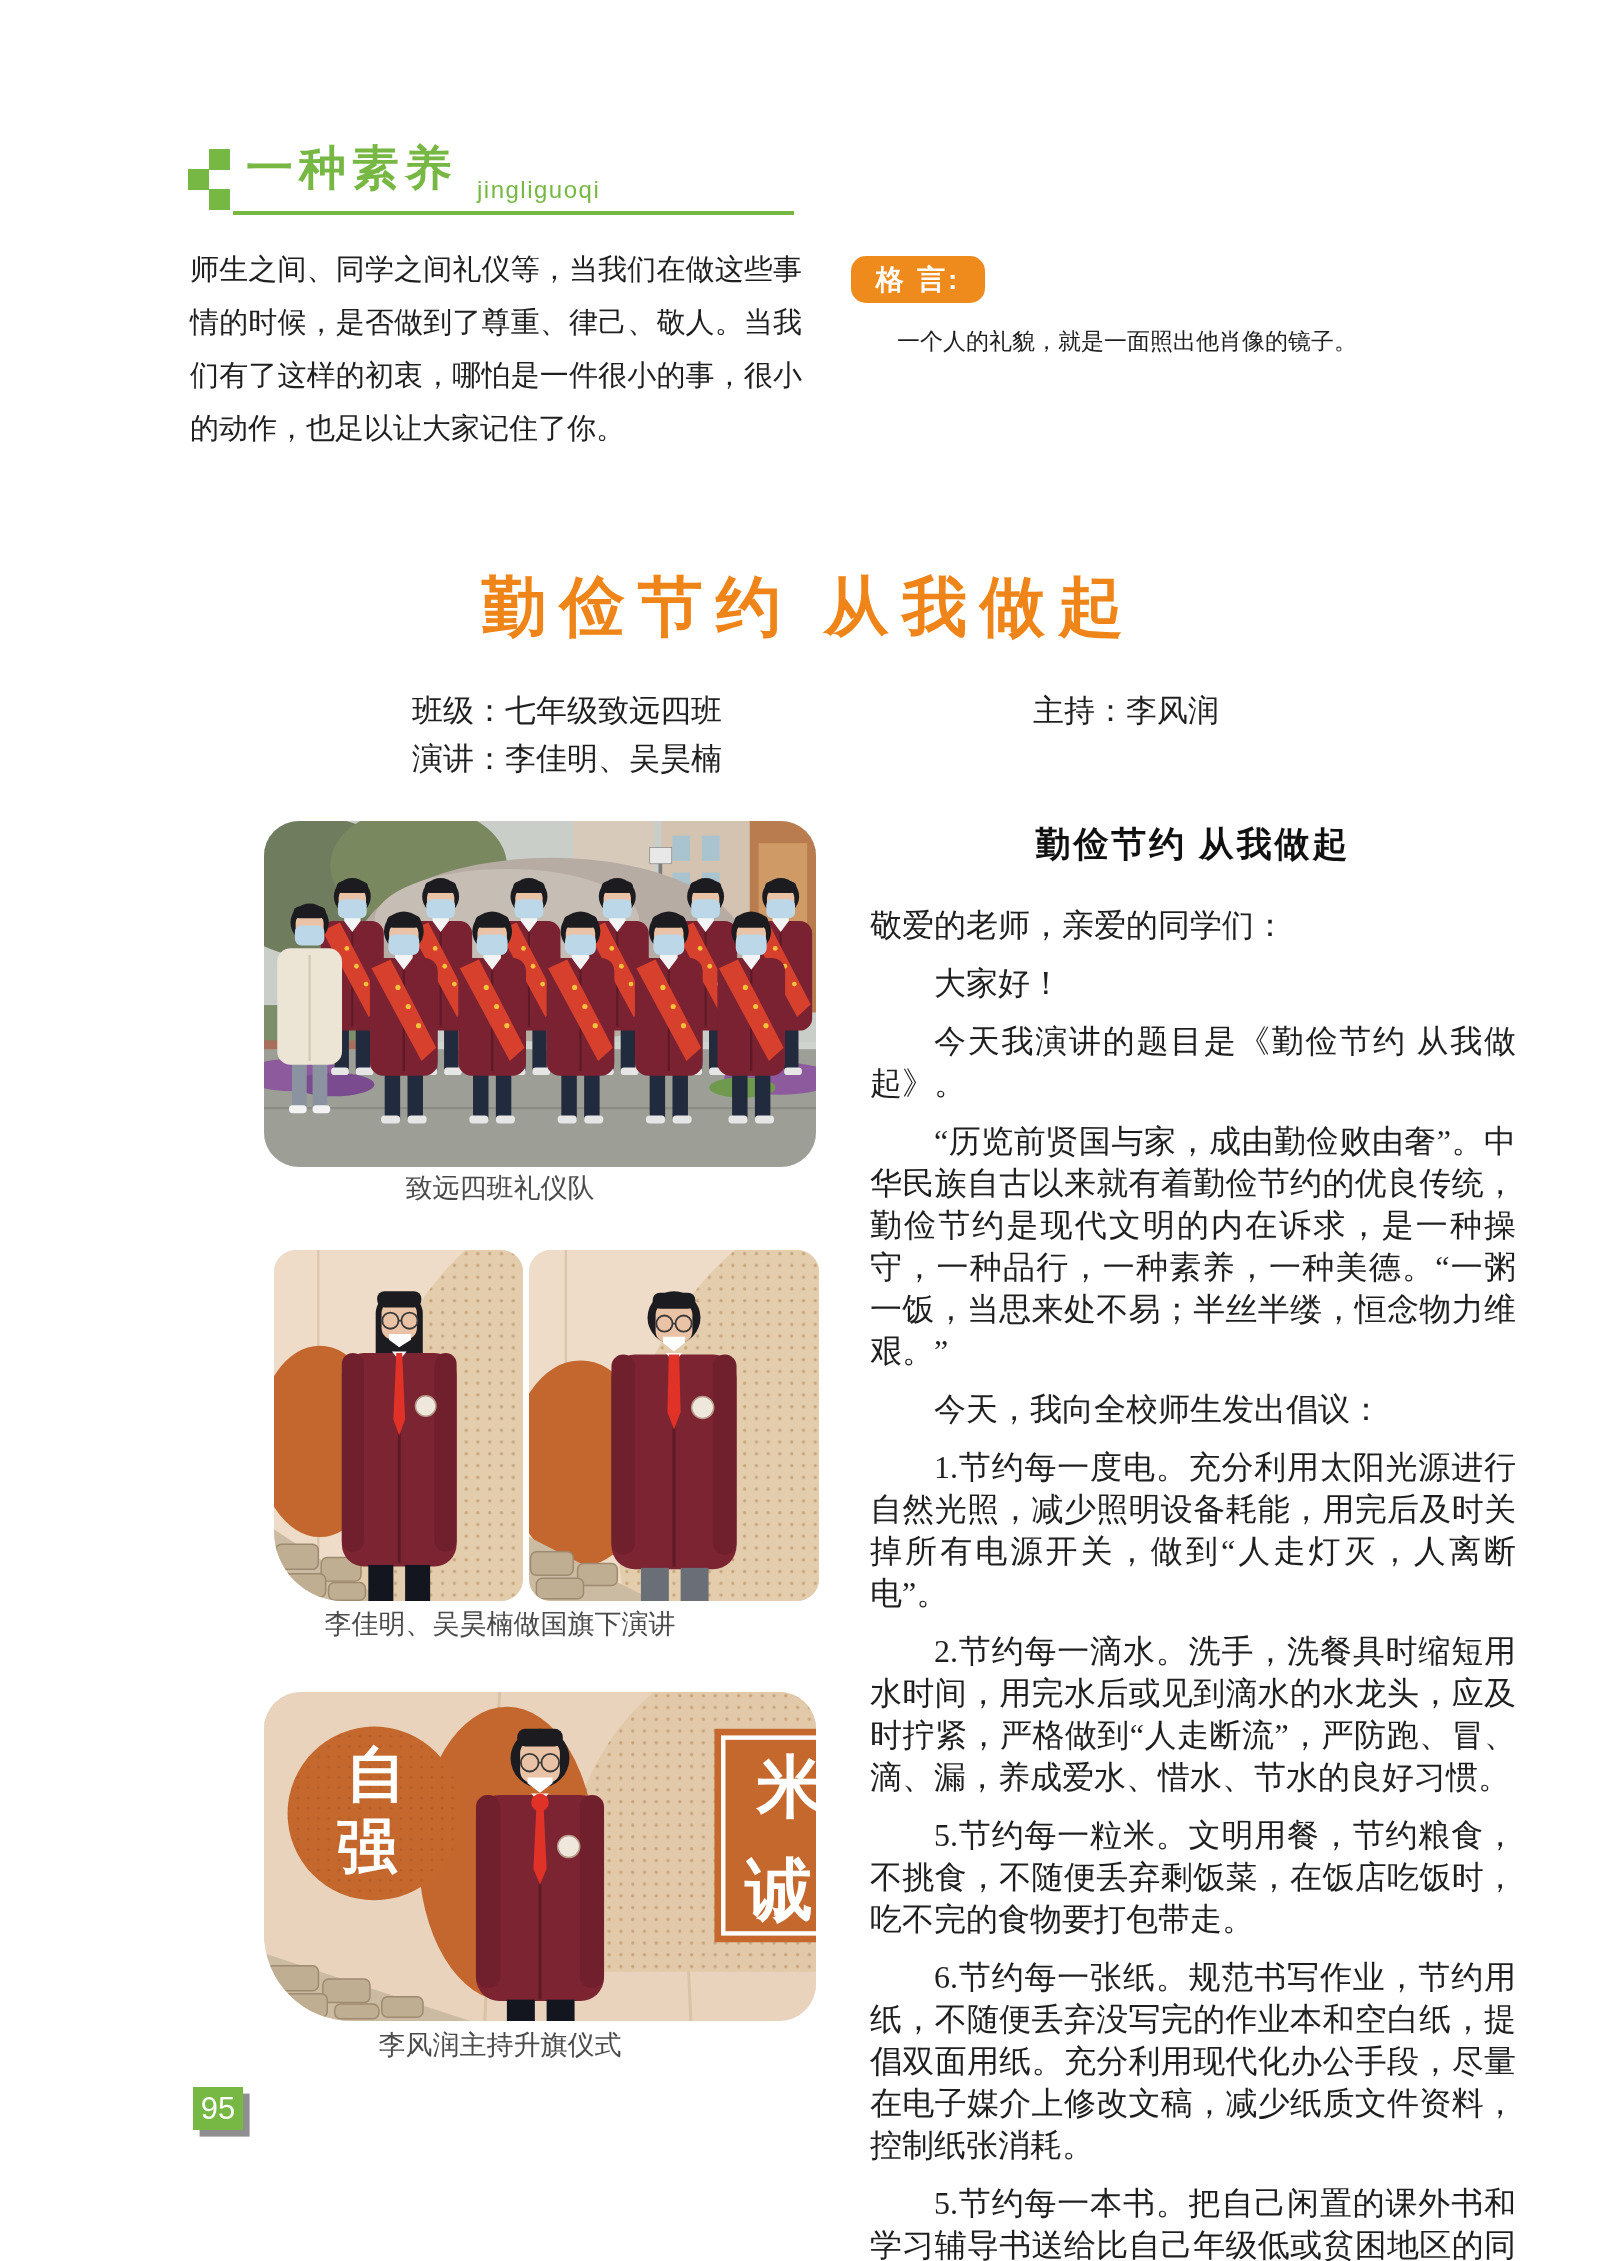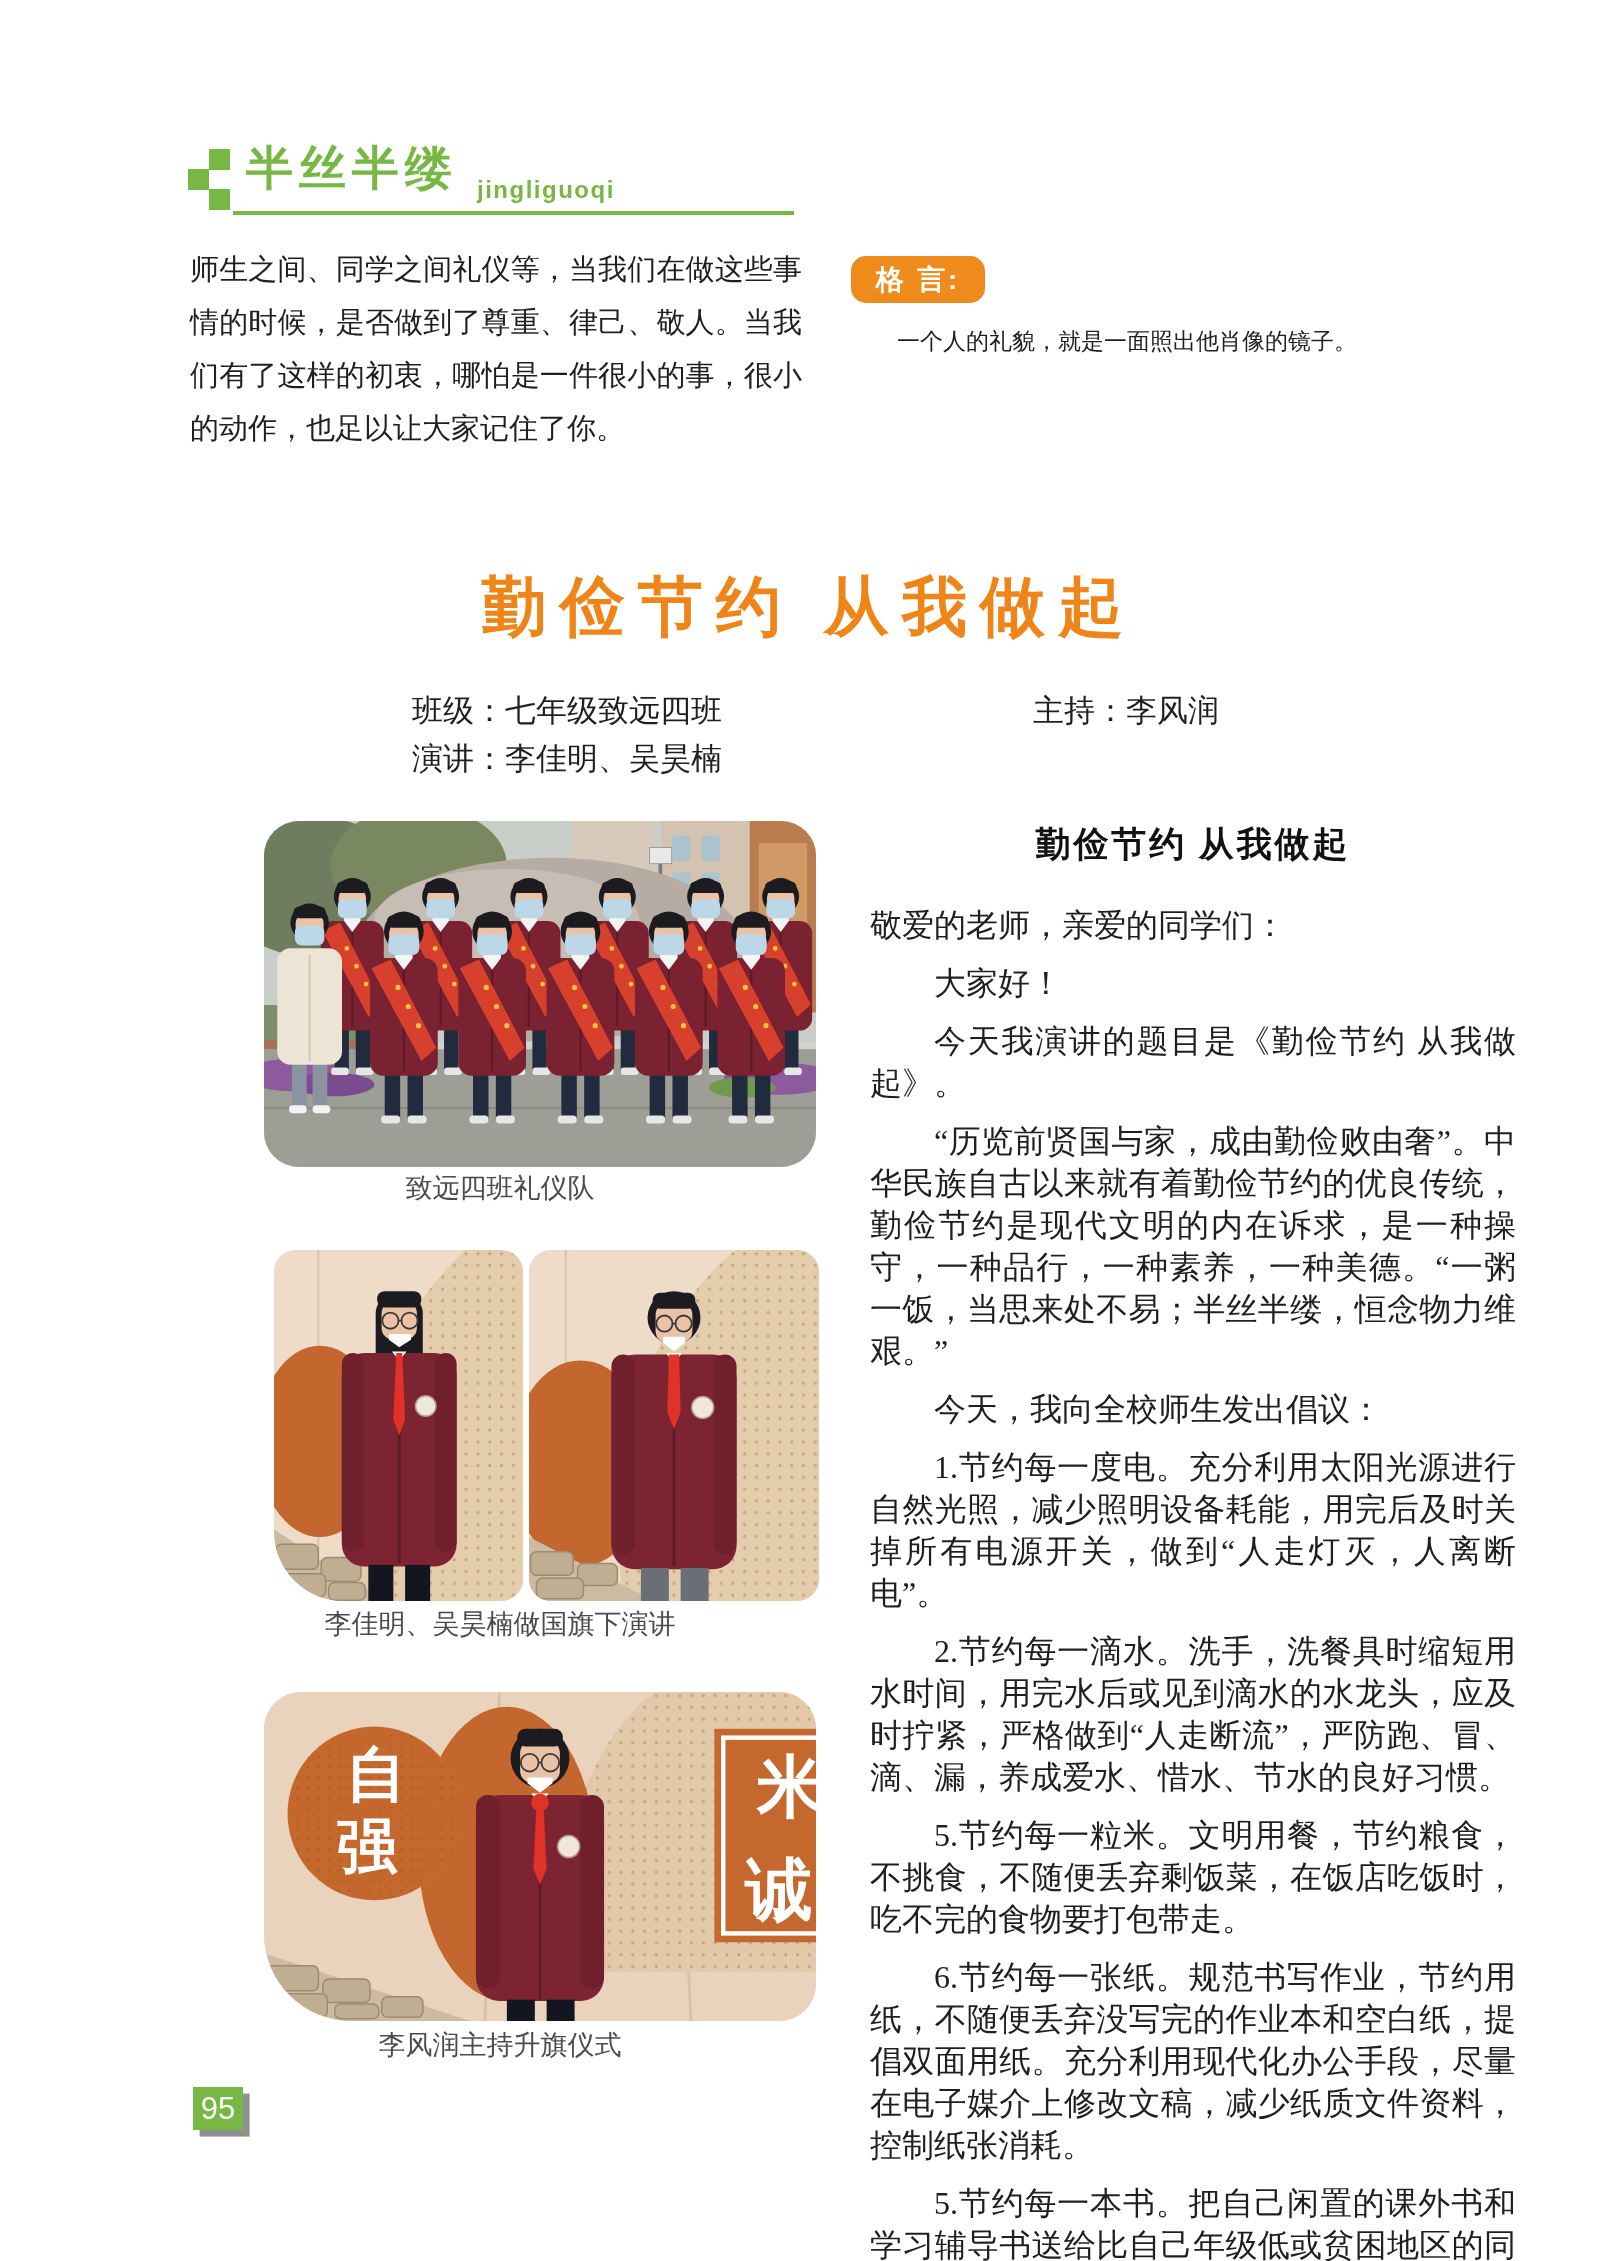--- a/index.html
+++ b/index.html
@@ -12,21 +12,21 @@
   .hsq{position:absolute;width:20.6px;height:20.6px;background:#76b843;}
   #hsq1{left:209px;top:149px;}
   #hsq2{left:188px;top:169px;}
   #hsq3{left:209px;top:189px;}
   .header-title{
     position:absolute;left:246px;top:144px;font-family:"Liberation Sans","DejaVu Sans",sans-serif;
     font-size:47px;font-weight:bold;color:#76b843;letter-spacing:5.9px;line-height:1;
   }
   .header-sub{
     position:absolute;left:477px;top:178px;font-family:"Liberation Sans","DejaVu Sans",sans-serif;
-    font-size:24px;font-weight:bold;color:#76b843;letter-spacing:1.5px;line-height:1;
+    font-size:24px;font-weight:normal;color:#76b843;letter-spacing:1.5px;line-height:1;
   }
   .header-underline{position:absolute;left:233px;top:211px;width:561px;height:3.7px;background:#76b843;}
   
   .intro{
     position:absolute;left:190px;top:243px;width:612px;
     font-size:29px;line-height:53px;text-align:justify;margin:0;
   }
   .motto-box{
     position:absolute;left:851px;top:256px;width:134px;height:47px;border-radius:15px;
     background:#ef8a1c;color:#fff;display:flex;align-items:center;justify-content:center;
@@ -77,21 +77,21 @@
   }
 </style>
 </head>
 <body>
 
 <div id="page">
 
   <div class="hsq" id="hsq1"></div>
   <div class="hsq" id="hsq2"></div>
   <div class="hsq" id="hsq3"></div>
-  <div class="header-title">半丝半缕</div>
+  <div class="header-title">一种素养</div>
   <div class="header-sub">jingliguoqi</div>
   <div class="header-underline"></div>
 
   <p class="intro">师生之间、同学之间礼仪等，当我们在做这些事情的时候，是否做到了尊重、律己、敬人。当我们有了这样的初衷，哪怕是一件很小的事，很小的动作，也足以让大家记住了你。</p>
 
   <div class="motto-box">
     <span>格 言:</span>
   </div>
   <p class="motto-text">一个人的礼貌，就是一面照出他肖像的镜子。</p>
 

